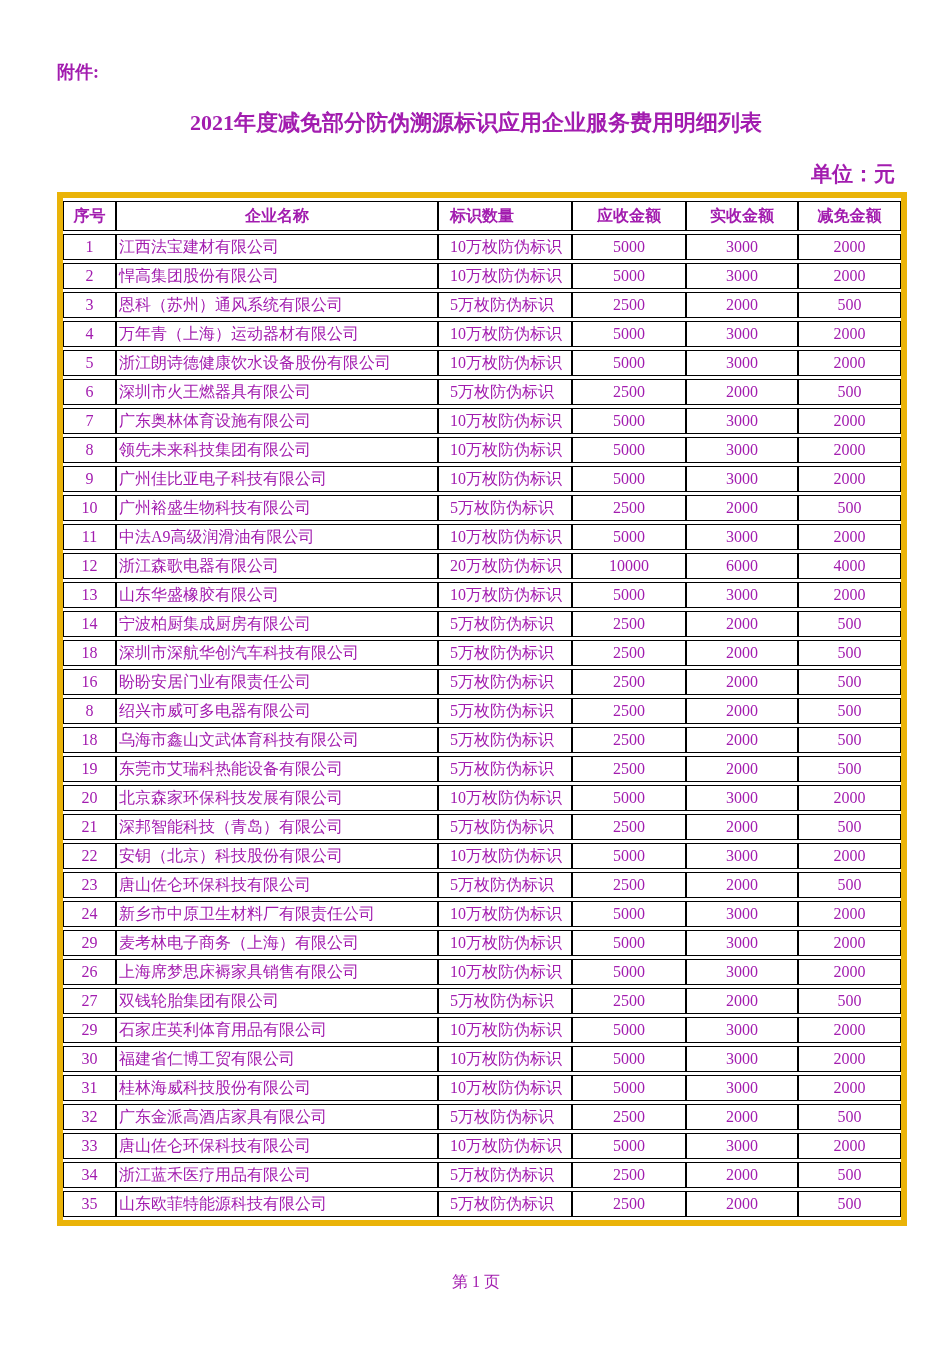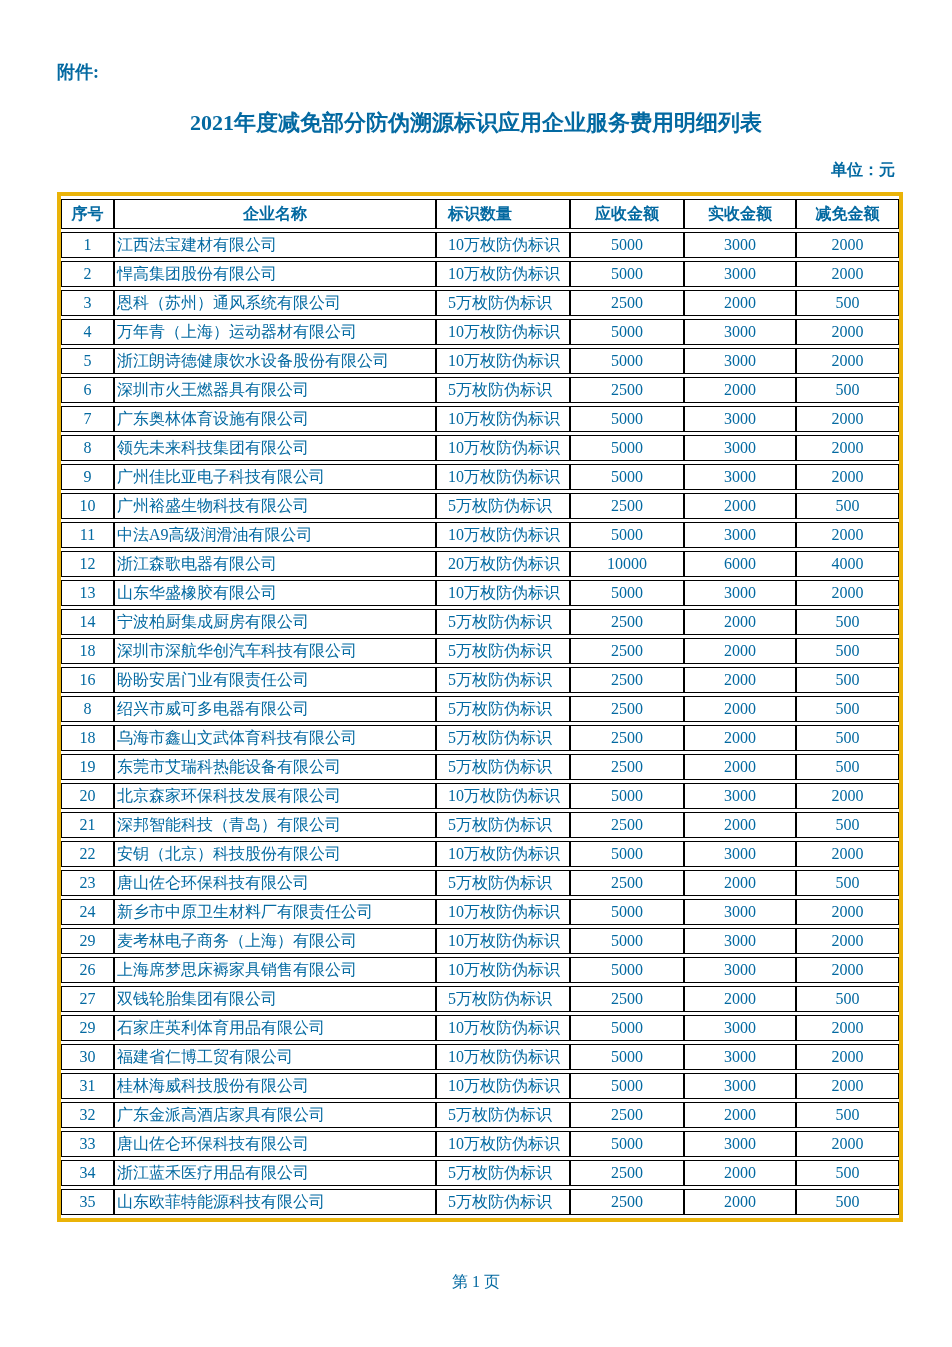--- a/index.html
+++ b/index.html
@@ -3,21 +3,21 @@
 <meta charset="utf-8">
 <style>
   * { margin: 0; padding: 0; box-sizing: border-box; }
   html, body { background: #e8e8e8; }
   .page {
     position: relative;
     width: 952px;
     height: 1347px;
     margin: 0 auto;
     background: #ffffff;
-    color: #0369a1;
+    color: #a21caf;
     font-family: "Liberation Serif", "DejaVu Serif", serif;
   }
   .attachment {
     position: absolute;
     left: 57px;
     top: 60px;
     font-size: 18px;
     font-weight: bold;
   }
   .title {
@@ -26,32 +26,32 @@
     left: 0;
     width: 100%;
     text-align: center;
     font-size: 22px;
     font-weight: bold;
   }
   .unit-note {
     position: absolute;
     top: 160px;
     right: 57px;
-    font-size: 16px;
+    font-size: 21px;
     font-weight: bold;
   }
   table.fee-table {
     position: absolute;
     top: 192px;
     left: 57px;
     width: 838px;
     table-layout: fixed;
     border-collapse: separate;
     border-spacing: 0 3px;
-    border: 4px solid #eab308;
+    border: 6px solid #eab308;
   }
   .fee-table th, .fee-table td {
     border: 1px solid #000000;
     font-size: 16px;
     font-weight: normal;
     white-space: nowrap;
     overflow: hidden;
     padding: 0 2px;
     vertical-align: middle;
   }

